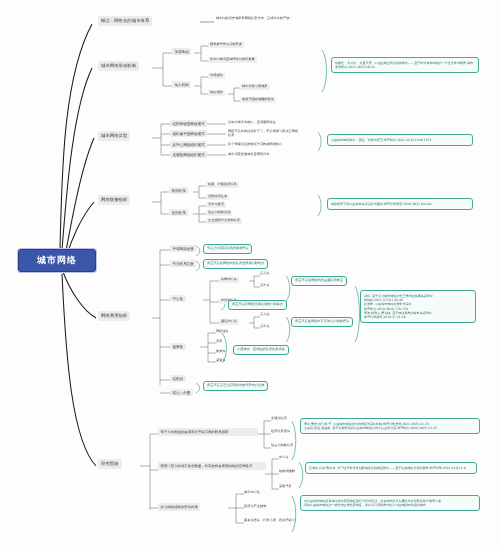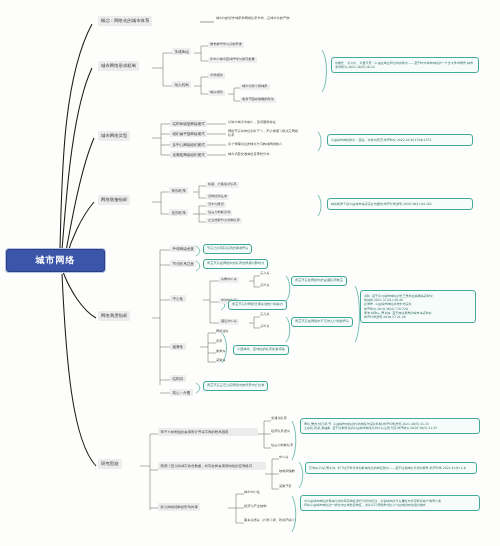--- a/index.html
+++ b/index.html
@@ -116,21 +116,21 @@
       <path d="M355,286 C361,296 361,332 355,342"></path>
       <path d="M322,50 C328,58 328,84 322,92"></path>
       <path d="M318,132 C322,136 322,147 318,151"></path>
       <path d="M318,195 C322,200 322,211 318,216"></path>
       <path d="M292,421 C297,430 297,451 292,460"></path>
       <path d="M299,462 C304,468 304,482 299,488"></path>
       <path d="M292,496 C297,504 297,524 292,532"></path>
     </g>
   </svg>
 
-  <div class="node root" style="left:6px;top:249px;width:99px;">城市网络</div>
+  <div class="node root" style="left:18px;top:249px;width:78px;">城市网络</div>
 
   <div class="node l2" style="left:98px;top:16px;">概念：网络化的城市体系</div>
   <div class="node plain" style="left:216px;top:17px;width:86px;white-space:normal;">城市间的运作体系和网络联系方式，是城市化的产物</div>
 
   <div class="node l2" style="left:98px;top:61px;">城市网络形成机制</div>
   <div class="node l3" style="left:172px;top:48px;">形成基础</div>
   <div class="node l4" style="left:208px;top:42px;">增长极理论与点轴开发</div>
   <div class="node l4" style="left:208px;top:57px;">多中心城市区域理论与协同发展</div>
   <div class="node l3" style="left:172px;top:81px;">动力机制</div>
   <div class="node l4" style="left:208px;top:73px;">市场驱动</div>

